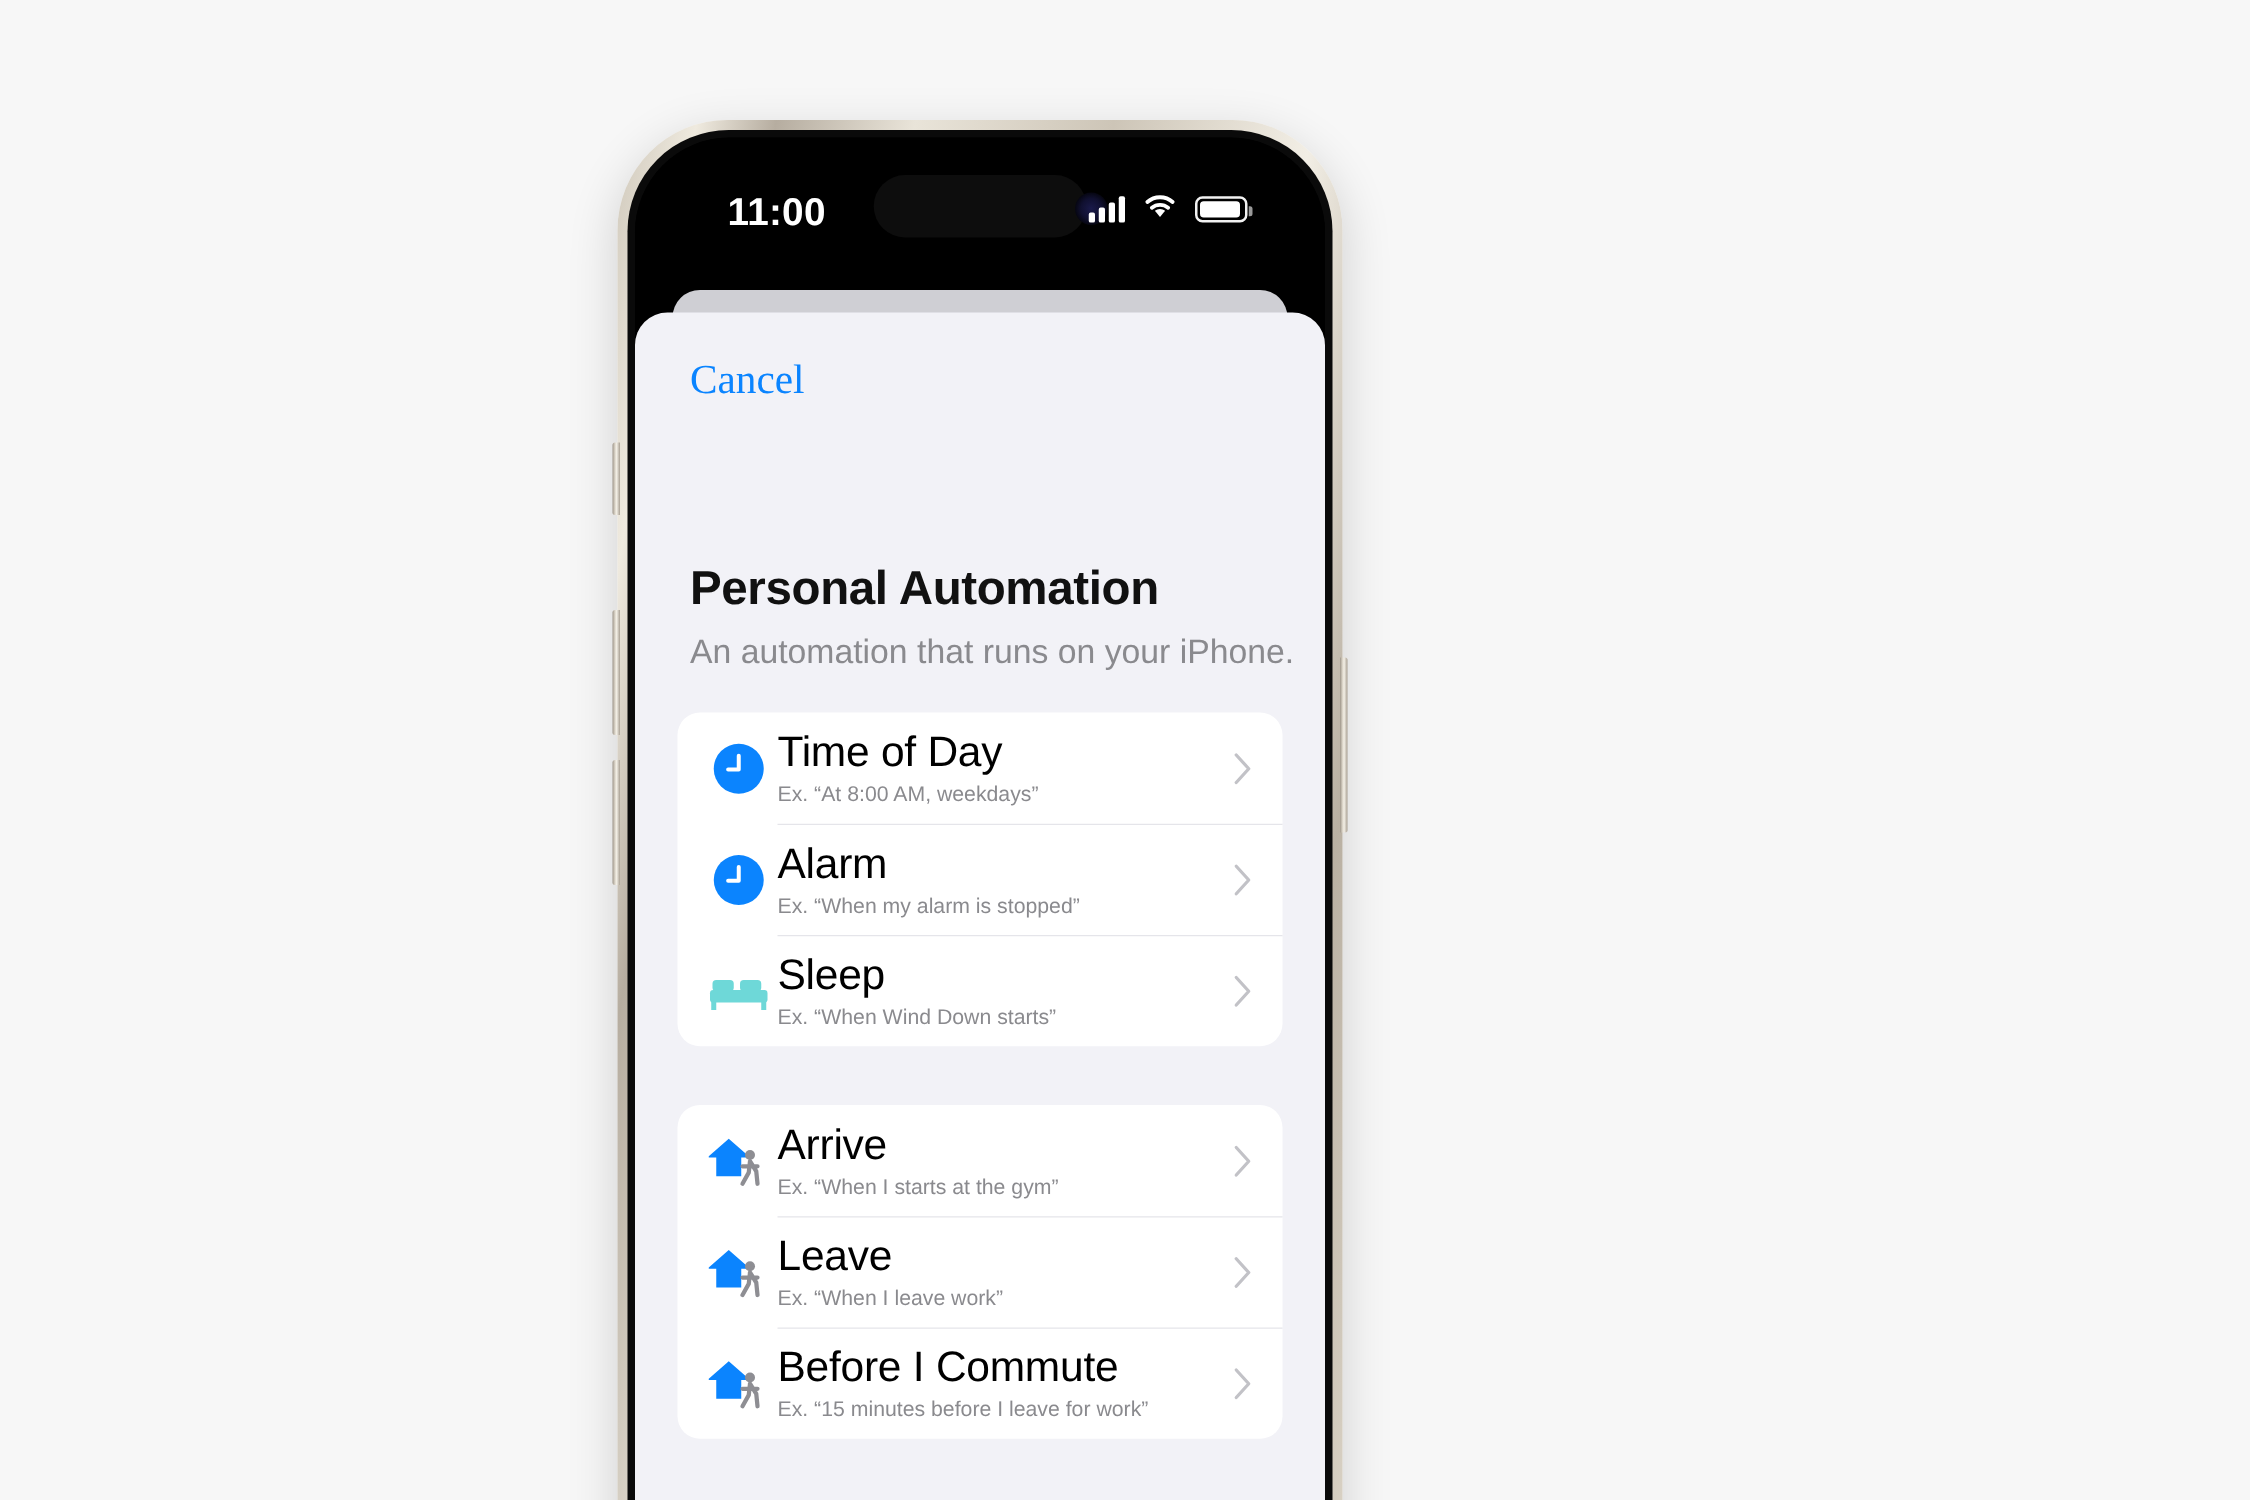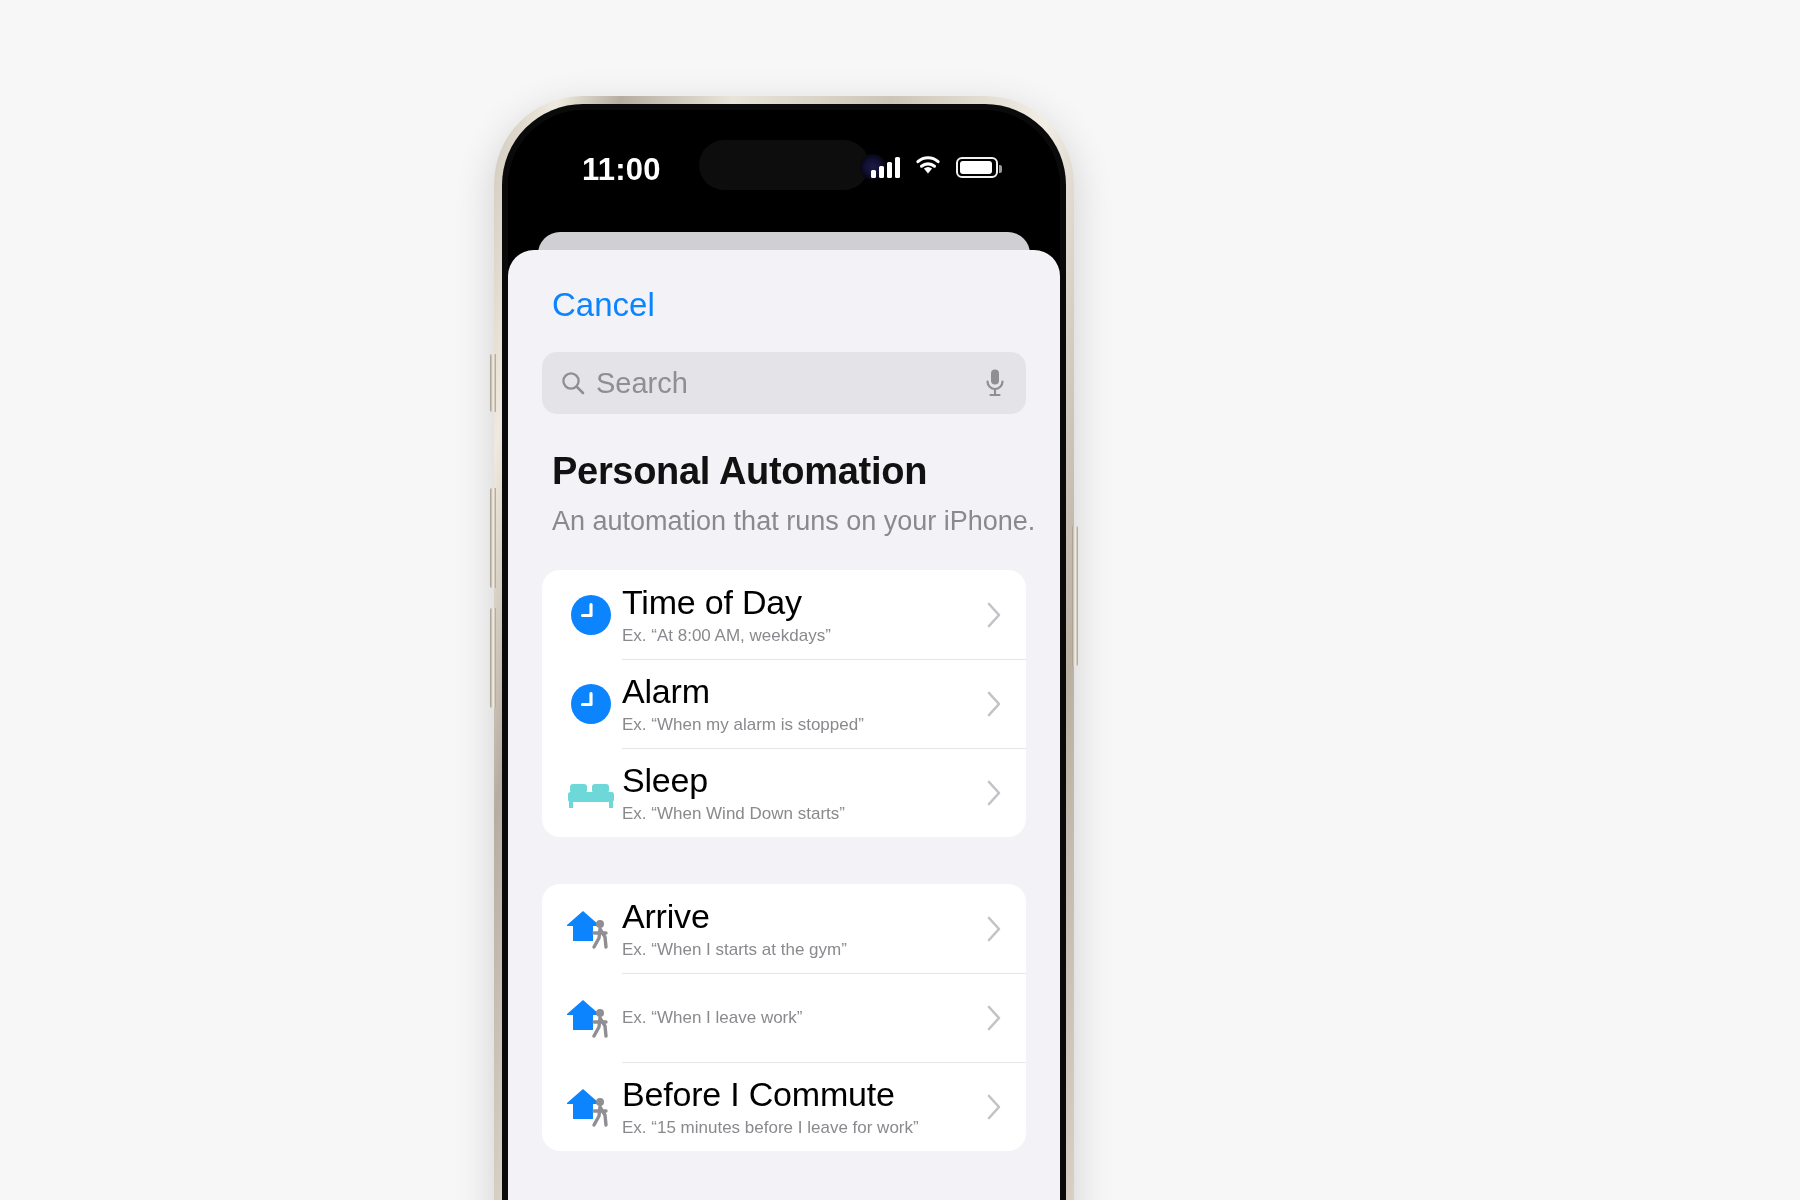--- a/index.html
+++ b/index.html
@@ -95,20 +95,21 @@
   #sheet {
     position: absolute; left: 0; right: 0; top: 140px; bottom: 0;
     background: #f2f2f7; border-radius: 26px 26px 0 0;
     overflow: hidden;
   }
 
   #cancel {
     position: absolute; left: 44px; top: 36px;
     font-size: 33px; color: #0a84ff; font-weight: 400;
     cursor: pointer;
+    font-family: Liberation Serif, serif;
   }
 
   
   #searchbar {
     position: absolute; left: 34px; right: 34px; top: 102px; height: 62px;
     background: #e3e3e8; border-radius: 15px;
     display: flex; align-items: center; padding: 0 14px;
   }
   #search-input-wrap { display:flex; align-items:center; flex:1; gap: 10px; }
   .mag-ic { width: 26px; height: 26px; flex: none; margin-left: 4px; }
@@ -196,35 +197,20 @@
             </span>
           </div>
         </div>
 
         <div id="sheet-back"></div>
 
         <div id="sheet">
 
           <div id="cancel">Cancel</div>
 
-          <div id="searchbar">
-            <div id="search-input-wrap">
-              <svg class="mag-ic" viewBox="0 0 26 26" aria-hidden="true">
-                <circle cx="11" cy="11" r="7.6" fill="none" stroke="#8e8e93" stroke-width="2.3"></circle>
-                <line x1="16.6" y1="16.6" x2="23" y2="23" stroke="#8e8e93" stroke-width="2.6" stroke-linecap="round"></line>
-              </svg>
-              <span id="search-placeholder">Search</span>
-            </div>
-            <svg class="mic-ic" viewBox="0 0 22 30" aria-hidden="true">
-              <rect x="7" y="1.5" width="8" height="15" rx="4" fill="#8e8e93"></rect>
-              <path d="M3.5 13.5a7.5 7.5 0 0 0 15 0" fill="none" stroke="#8e8e93" stroke-width="2.2" stroke-linecap="round"></path>
-              <line x1="11" y1="21" x2="11" y2="25.5" stroke="#8e8e93" stroke-width="2.2" stroke-linecap="round"></line>
-              <line x1="6.5" y1="27" x2="15.5" y2="27" stroke="#8e8e93" stroke-width="2.2" stroke-linecap="round"></line>
-            </svg>
-          </div>
 
           <div id="section-sub">An automation that runs on your iPhone.</div>
           <div id="section-title">Personal Automation</div>
 
           <div class="group" id="group-1">
             <div class="row">
               <div class="row-icon">
                 <svg class="ic-clock" viewBox="0 0 42 42" aria-hidden="true">
                   <circle cx="21" cy="21" r="20" fill="#0b84fe"></circle>
                   <path d="M21 10.5v11h-8.5" fill="none" stroke="#fff" stroke-width="3.2" stroke-linecap="round" stroke-linejoin="round"></path>
@@ -304,20 +290,21 @@
             <div class="row">
               <div class="row-icon">
                 <svg class="ic-house" viewBox="0 0 54 48" aria-hidden="true">
                   <path d="M3 20L19 6l16 14v1h-6v15H9V21H3z" fill="#0b84fe"></path>
                   <circle cx="36" cy="19" r="4" fill="#8e8e93"></circle>
                   <path d="M36 24l-1 9 -5 9M36 24l5 8 1 10M30 28h12" stroke="#8e8e93" stroke-width="3.4" fill="none" stroke-linecap="round"></path>
                 </svg>
               </div>
               <div class="row-inner">
                 <div class="row-texts">
+                  <div class="row-title">Leave</div>
                   <div class="row-sub">Ex. “When I leave work”</div>
                 </div>
                 <svg class="chev" viewBox="0 0 15 26" aria-hidden="true">
                   <path d="M2 2l10 11-10 11" fill="none" stroke="#c2c2c7" stroke-width="2.6" stroke-linecap="round" stroke-linejoin="round"></path>
                 </svg>
               </div>
             </div>
 
             <div class="row">
               <div class="row-icon">

